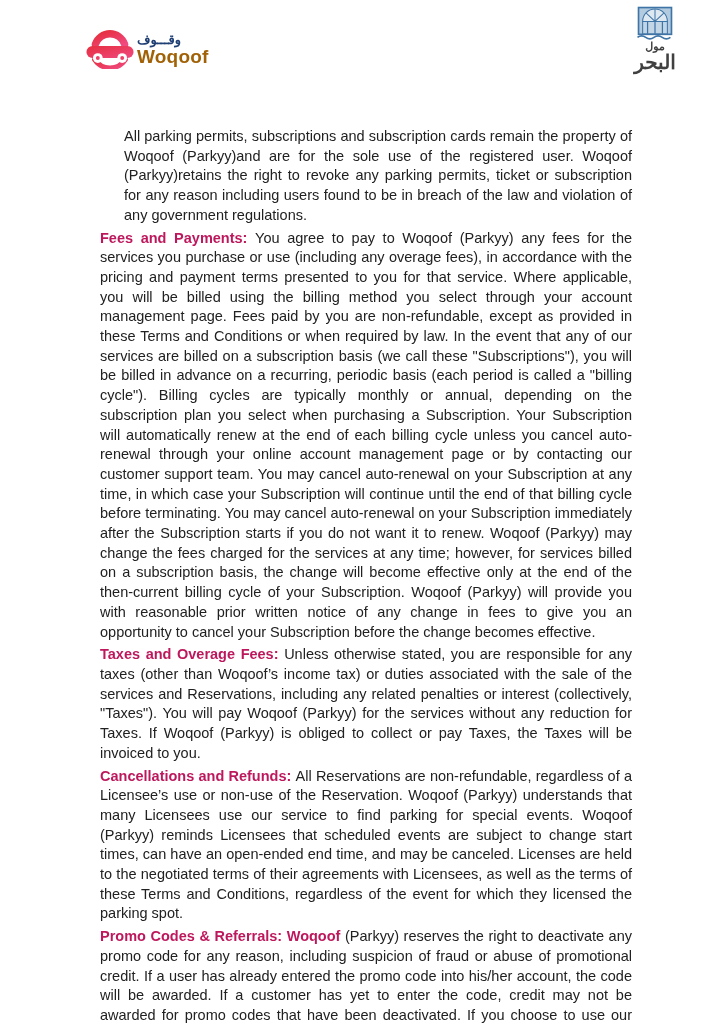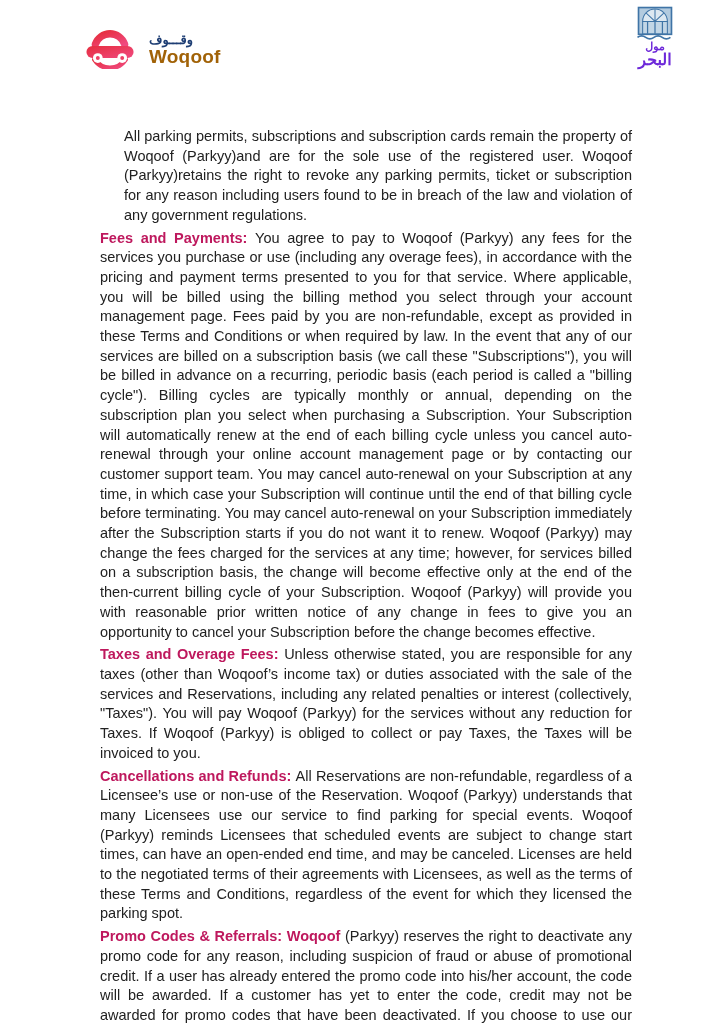--- a/index.html
+++ b/index.html
@@ -7,29 +7,29 @@
     width: 724px; height: 1024px;
     background: #ffffff;
     overflow: hidden;
     font-family: "Liberation Sans", sans-serif;
     color: #212121;
   }
   .page { position: relative; width: 724px; height: 1024px; }
 
   
   .header { position: relative; height: 88px; }
-  .brand { position: absolute; left: 84px; top: 26px; display: flex; align-items: center; gap: 13px; }
+  .brand { position: absolute; left: 84px; top: 26px; display: flex; align-items: center; gap: 1px; }
   .brand-text { display: flex; flex-direction: column; align-items: flex-start; }
   .brand-arabic { font-size: 13px; font-weight: bold; color: #1e3e74; line-height: 1.1; letter-spacing: 1px; }
   .brand-name { font-size: 19px; font-weight: bold; color: #a16207; line-height: 1; letter-spacing: 0.2px; }
 
-  .mall-logo { position: absolute; right: 30px; top: 6px; width: 78px; text-align: center; color: #6d28d9; }
+  .mall-logo { position: absolute; right: 30px; top: 6px; width: 78px; text-align: center; color: #404040; }
   .mall-logo svg { display: block; margin: 0 auto; }
   .mall-ar-small { font-size: 11px; font-weight: bold; line-height: 1; margin-top: 1px; }
-  .mall-ar-big { font-size: 16px; font-weight: bold; line-height: 1.05; margin-top: 0px; }
+  .mall-ar-big { font-size: 20px; font-weight: bold; line-height: 1.05; margin-top: 0px; }
 
   
   .content {
     padding: 3px 92px 0 100px;
     text-align: justify;
     font-size: 14.5px;
     line-height: 19.7px;
   }
   .para { margin: 0; }
   .para.indent { padding-left: 24px; margin-top: 36px; }

